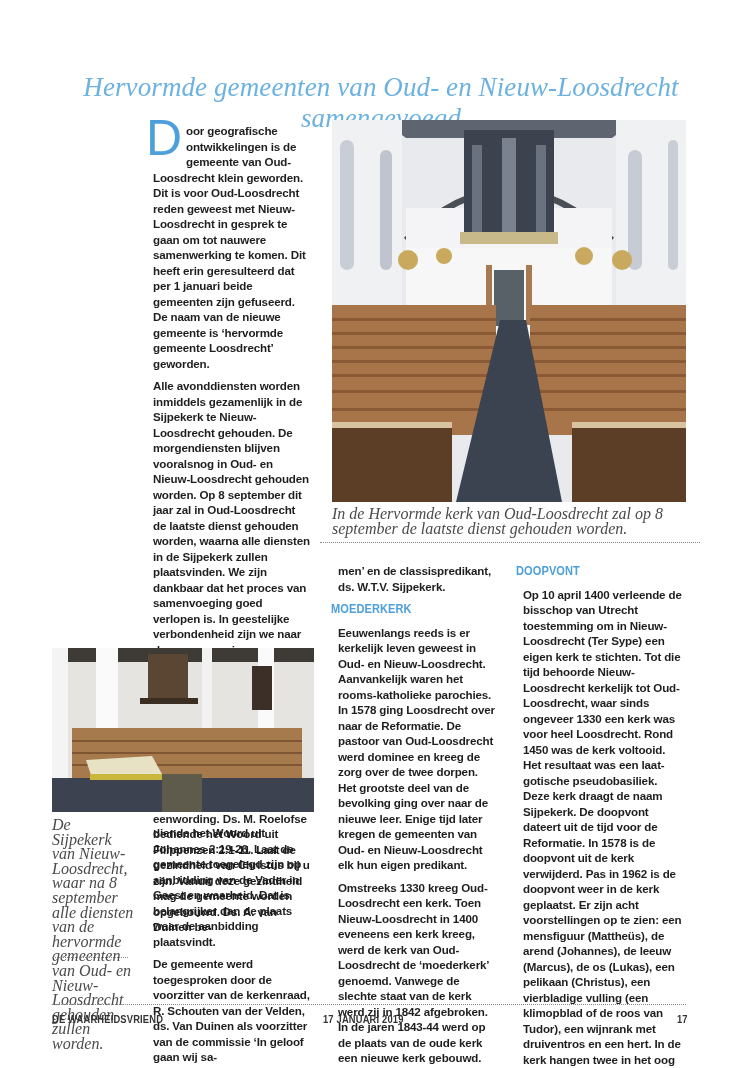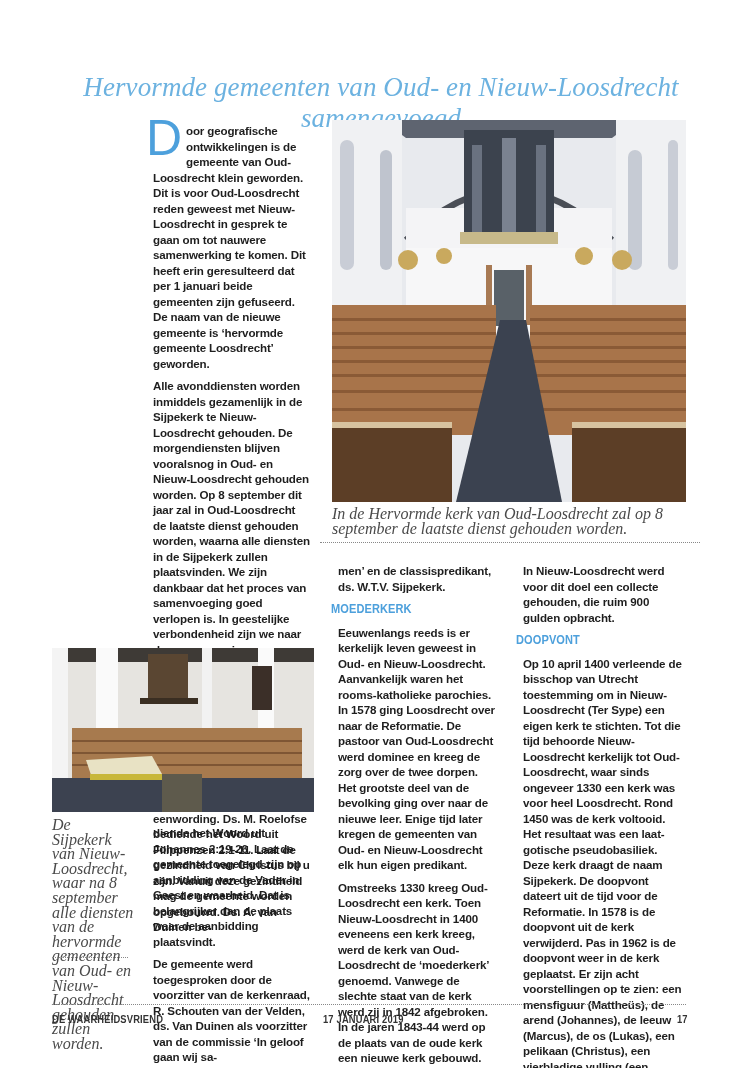--- a/index.html
+++ b/index.html
@@ -134,21 +134,20 @@
 </div>
 
 <div class="col" style="left:331px; top:556px; width:172px;">
   <p>men’ en de classispredikant, ds. W.T.V. Sijpekerk.</p>
   <div class="head" style="margin-top:8px;">MOEDERKERK</div>
   <p>Eeuwenlangs reeds is er kerkelijk leven geweest in Oud- en Nieuw-Loosdrecht. Aanvankelijk waren het rooms-katholieke parochies. In 1578 ging Loosdrecht over naar de Reformatie. De pastoor van Oud-Loosdrecht werd dominee en kreeg de zorg over de twee dorpen. Het grootste deel van de bevolking ging over naar de nieuwe leer. Enige tijd later kregen de gemeenten van Oud- en Nieuw-Loosdrecht elk hun eigen predikant.</p>
   <p>Omstreeks 1330 kreeg Oud-Loosdrecht een kerk. Toen Nieuw-Loosdrecht in 1400 eveneens een kerk kreeg, werd de kerk van Oud-Loosdrecht de ‘moederkerk’ genoemd. Vanwege de slechte staat van de kerk werd zij in 1842 afgebroken. In de jaren 1843-44 werd op de plaats van de oude kerk een nieuwe kerk gebouwd. De bouwkosten bedroegen 23.000 gulden. De gemeente kreeg financiële ondersteuning om de bouw mogelijk te maken. Ze ontving een gift van koning Willem II.</p>
 </div>
 
 <div class="col" style="left:516px; top:556px; width:176px;">
-  <p>In Nieuw-Loosdrecht werd voor dit doel een collecte gehouden, die ruim 900 gulden opbracht.</p>
   <div class="head" style="margin-top:8px;">DOOPVONT</div>
   <p>Op 10 april 1400 verleende de bisschop van Utrecht toestemming om in Nieuw-Loosdrecht (Ter Sype) een eigen kerk te stichten. Tot die tijd behoorde Nieuw-Loosdrecht kerkelijk tot Oud-Loosdrecht, waar sinds ongeveer 1330 een kerk was voor heel Loosdrecht. Rond 1450 was de kerk voltooid. Het resultaat was een laat-gotische pseudobasiliek. Deze kerk draagt de naam Sijpekerk. De doopvont dateert uit de tijd voor de Reformatie. In 1578 is de doopvont uit de kerk verwijderd. Pas in 1962 is de doopvont weer in de kerk geplaatst. Er zijn acht voorstellingen op te zien: een mensfiguur (Mattheüs), de arend (Johannes), de leeuw (Marcus), de os (Lukas), een pelikaan (Christus), een vierbladige vulling (een klimopblad of de roos van Tudor), een wijnrank met druiventros en een hert. In de kerk hangen twee in het oog springende rouwborden.</p>
   <div class="redactie">REDACTIE</div>
 </div>
 
 <div class="dots" style="left:52px; top:1004px; width:634px;"></div>
 <div class="footer" style="left:52px;">DE WAARHEIDSVRIEND</div>
 <div class="footer" style="left:323px;">17 JANUARI 2019</div>
 <div class="footer" style="left:677px;">17</div>
 

